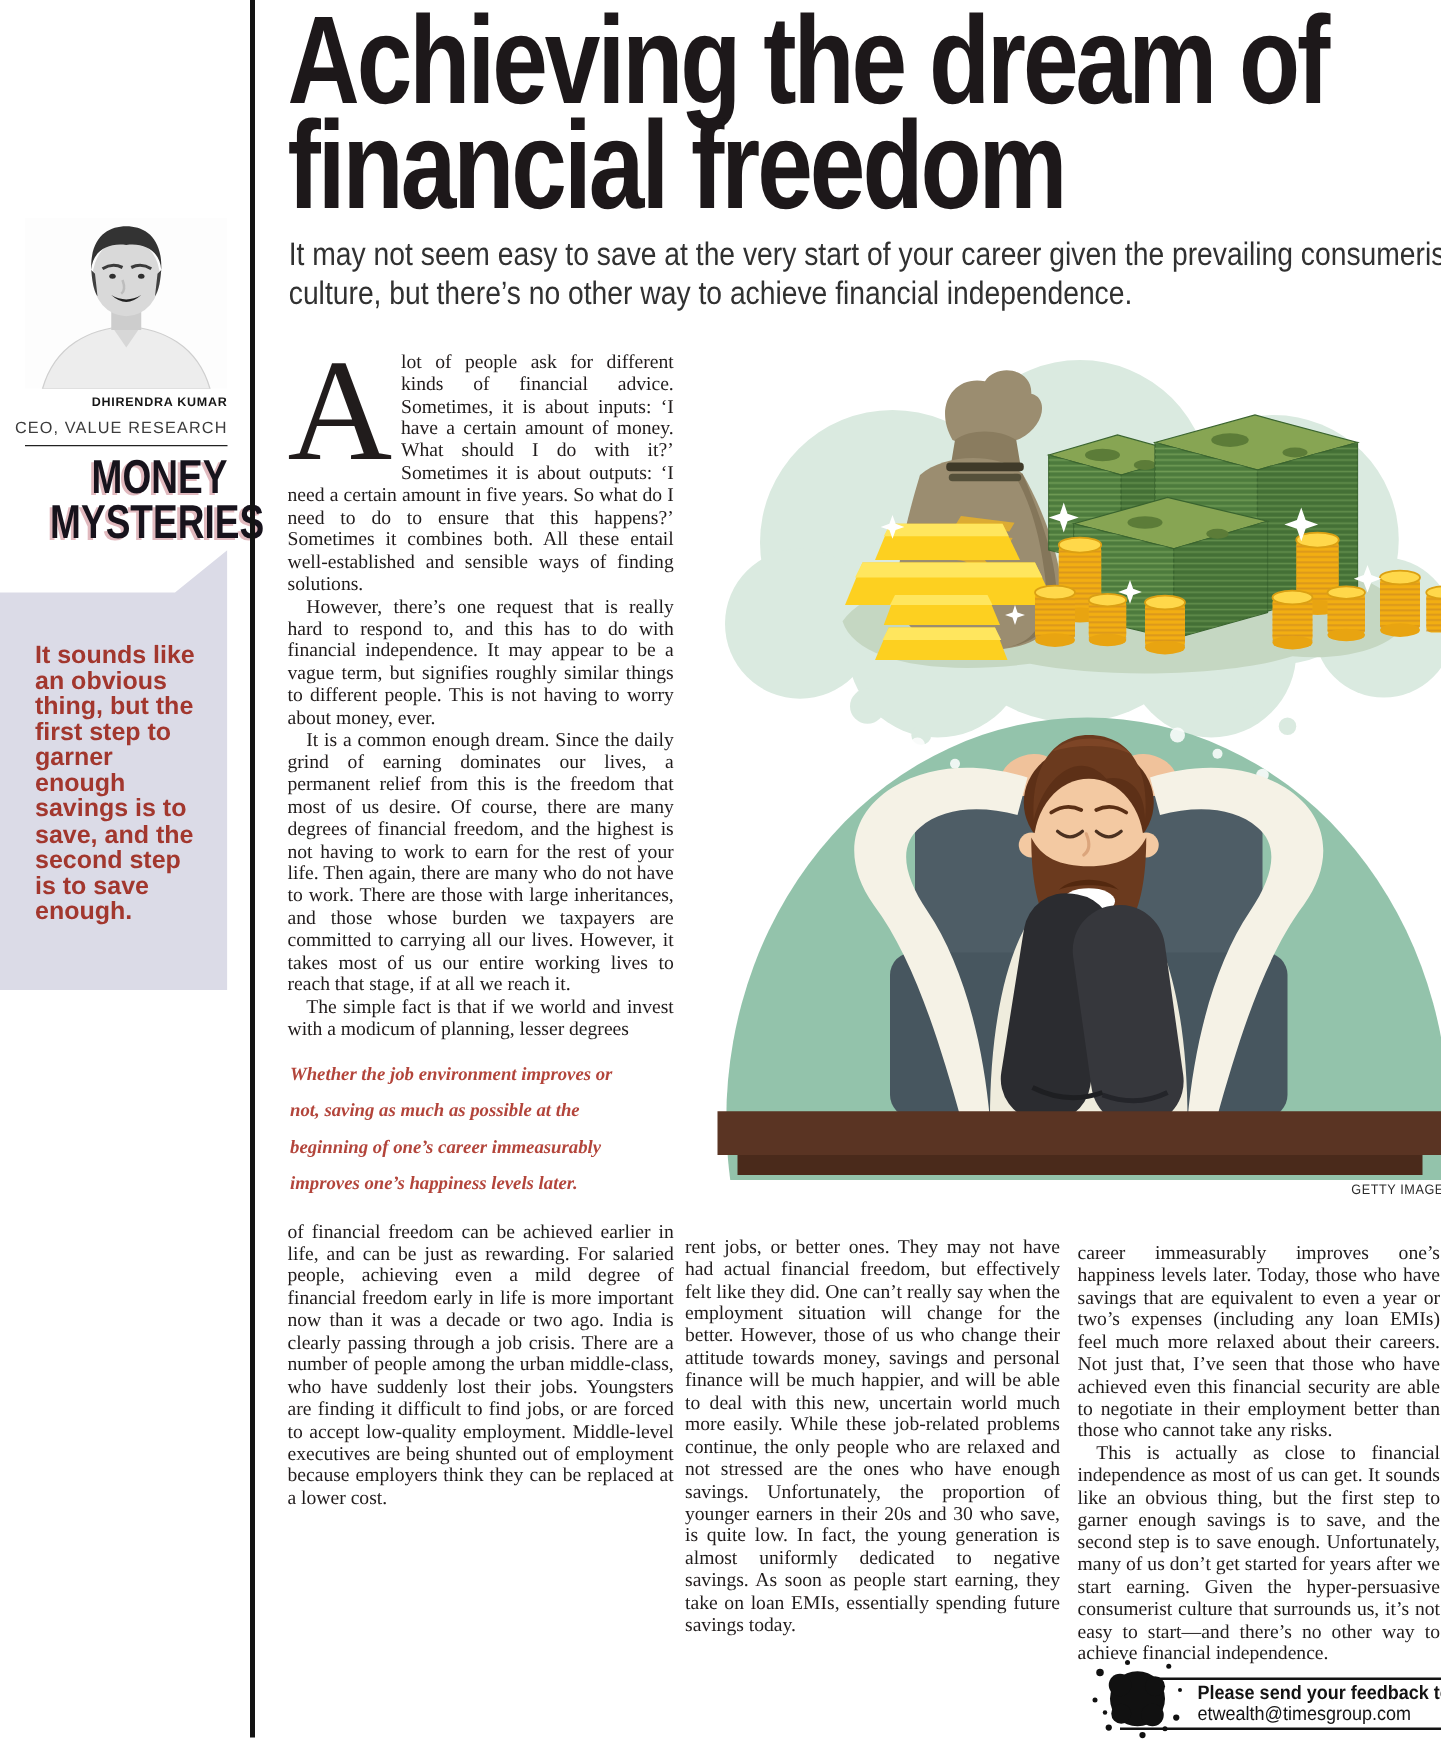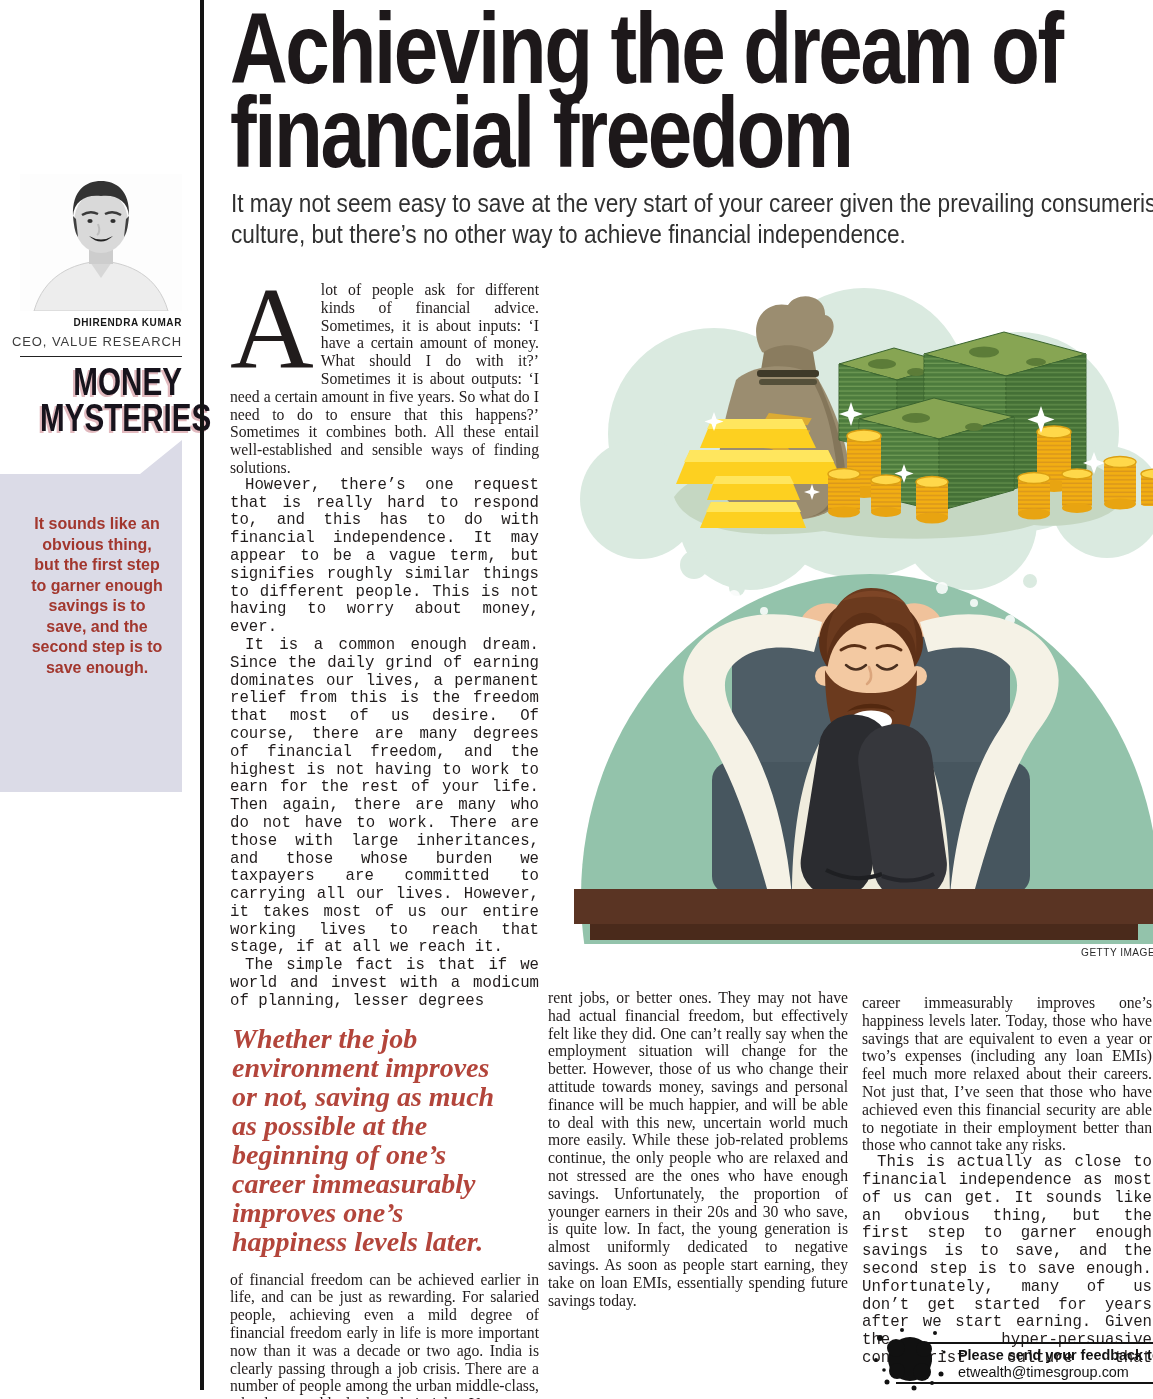--- a/index.html
+++ b/index.html
@@ -13,46 +13,46 @@
         font-weight:bold;font-size:10px;letter-spacing:.6px;color:#161616;}
   .author-title{position:absolute;left:0;top:334px;width:182px;text-align:right;
         font-size:13px;letter-spacing:.9px;color:#3c3c3c;}
   .side-rule{position:absolute;left:20px;top:356px;width:162px;height:0;border-top:1.6px solid #222;}
   .column-title{position:absolute;left:0;top:364px;width:182px;text-align:right;white-space:nowrap;
         font-weight:bold;font-size:38px;line-height:36px;color:#17131c;
         transform:scaleX(.78);transform-origin:100% 0;
         text-shadow:-3px 2px 0 rgba(170,55,70,.35);}
   .quote-box{position:absolute;left:0;top:440px;width:182px;height:352px;background:#dbdbe7;
         clip-path:polygon(0 34px,140px 34px,182px 0,182px 352px,0 352px);}
-  .quote-box p{margin:0;padding:74px 16px 0 28px;text-align:center;
-        font-weight:bold;font-size:16px;line-height:20.5px;color:#a2372e;}
+  .quote-box p{margin:0;padding:74px 16px 0 28px;text-align:left;
+        font-weight:bold;font-size:20px;line-height:20.5px;color:#a2372e;}
 
   
   .vrule{position:absolute;left:200px;top:0;width:3.5px;height:1390px;background:#131313;}
 
   
   .headline{position:absolute;left:230px;top:6px;margin:0;font-weight:bold;
         font-size:100px;line-height:84px;letter-spacing:-3px;color:#1d181a;white-space:nowrap;
         transform:scaleX(.8);transform-origin:0 0;}
   .headline span{display:block;}
   .standfirst{position:absolute;left:231px;top:188px;width:1080px;margin:0;
         font-size:26px;line-height:31px;color:#313131;
         transform:scaleX(.87);transform-origin:0 0;}
 
   
   .col{position:absolute;font-family:"Liberation Serif",serif;font-size:15.7px;
         line-height:17.8px;color:#211c1c;text-align:justify;}
   .col p{margin:0;}
-  .col p.indent{text-indent:15px;font-family:Liberation Mono, monospace;}
+  .col p.indent{text-indent:15px;}
   .col1{left:230px;top:281px;width:309px;height:1118px;overflow:hidden;}
   .col2{left:548px;top:958px;width:300px;height:441px;overflow:hidden;margin-top:31px;}
   .col3{left:862px;top:958px;width:290px;height:372px;overflow:hidden;margin-top:36px;}
   .dropcap{float:left;font-size:116px;line-height:92px;padding:2px 7px 0 0;color:#211c1c;}
   .pullquote{margin:13px 36px 15px 2px;font-weight:bold;font-style:italic;
-        font-size:28px;line-height:29px;color:#b3453b;text-align:left;}
+        font-size:15px;line-height:29px;color:#b3453b;text-align:left;}
 
   
   .illo{position:absolute;left:548px;top:268px;width:604px;height:678px;margin:16px;}
   .illo figcaption{position:absolute;right:6px;top:662px;font-family:"Liberation Sans",sans-serif;
         font-size:11px;letter-spacing:.5px;color:#2b2b2b;transform:scaleX(.92);transform-origin:100% 0;}
 
   
   .feedback{position:absolute;left:878px;top:1332px;width:288px;height:56px;}
   .fb-rule-top,.fb-rule-bottom{position:absolute;left:18px;right:0;height:1.6px;background:#131313;}
   .fb-rule-top{top:10px;} .fb-rule-bottom{top:50px;}

